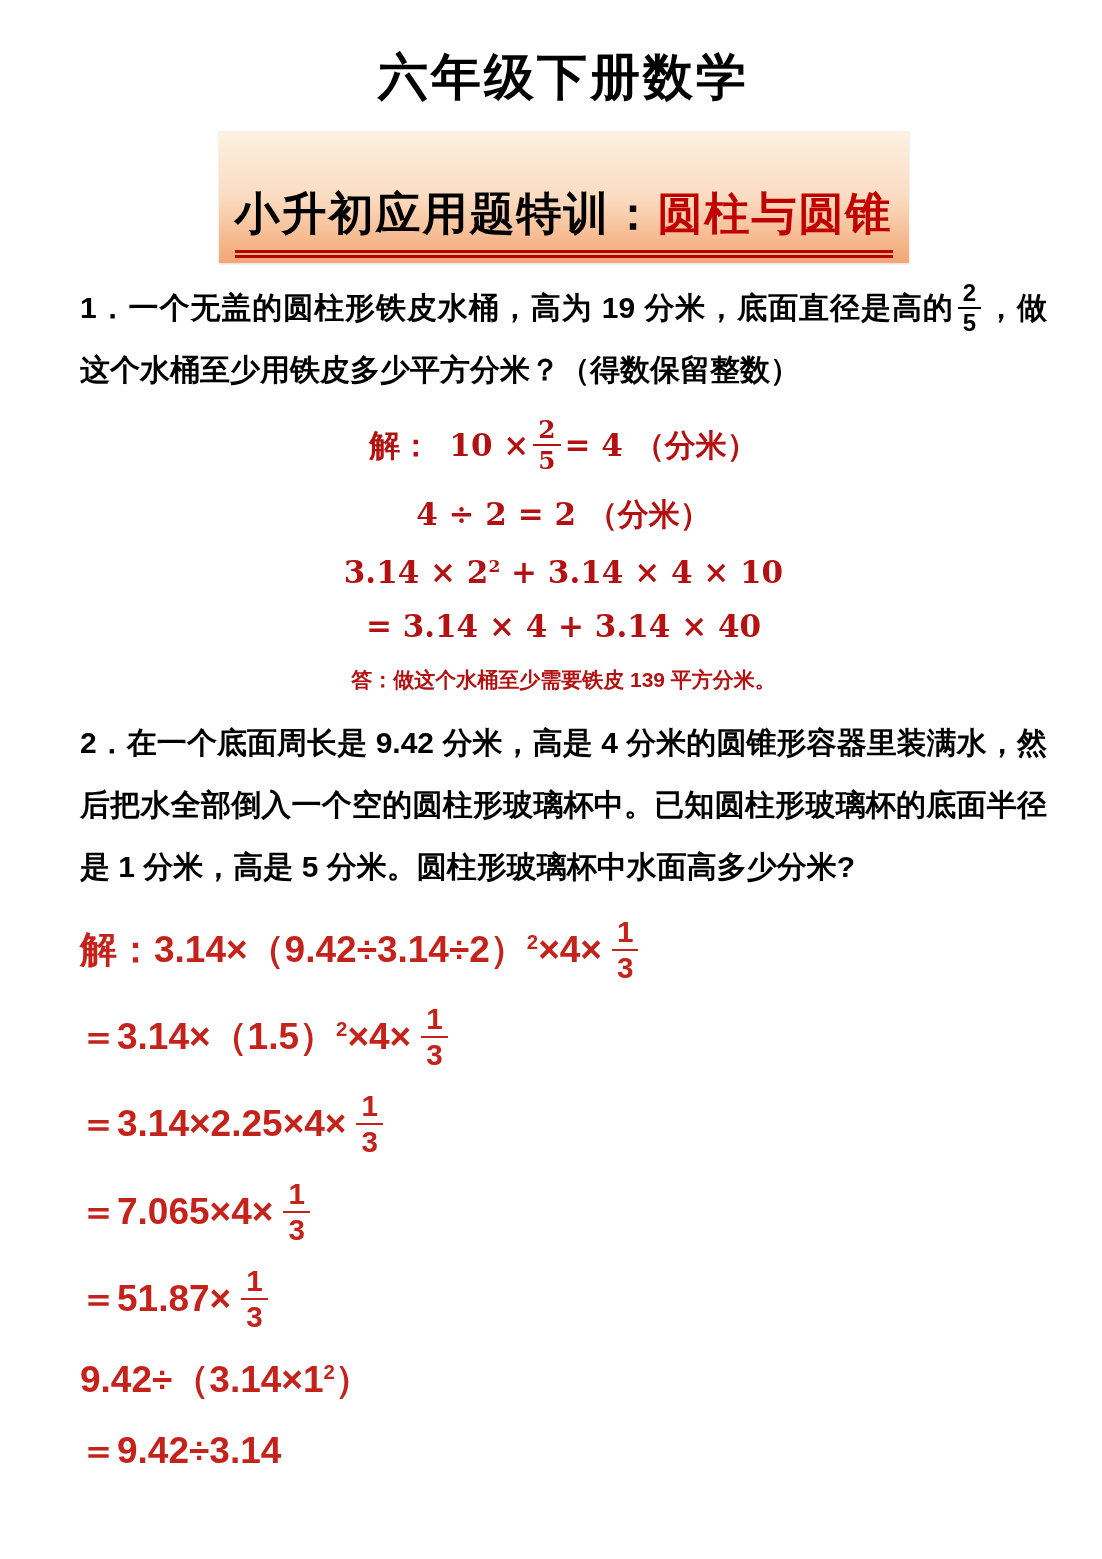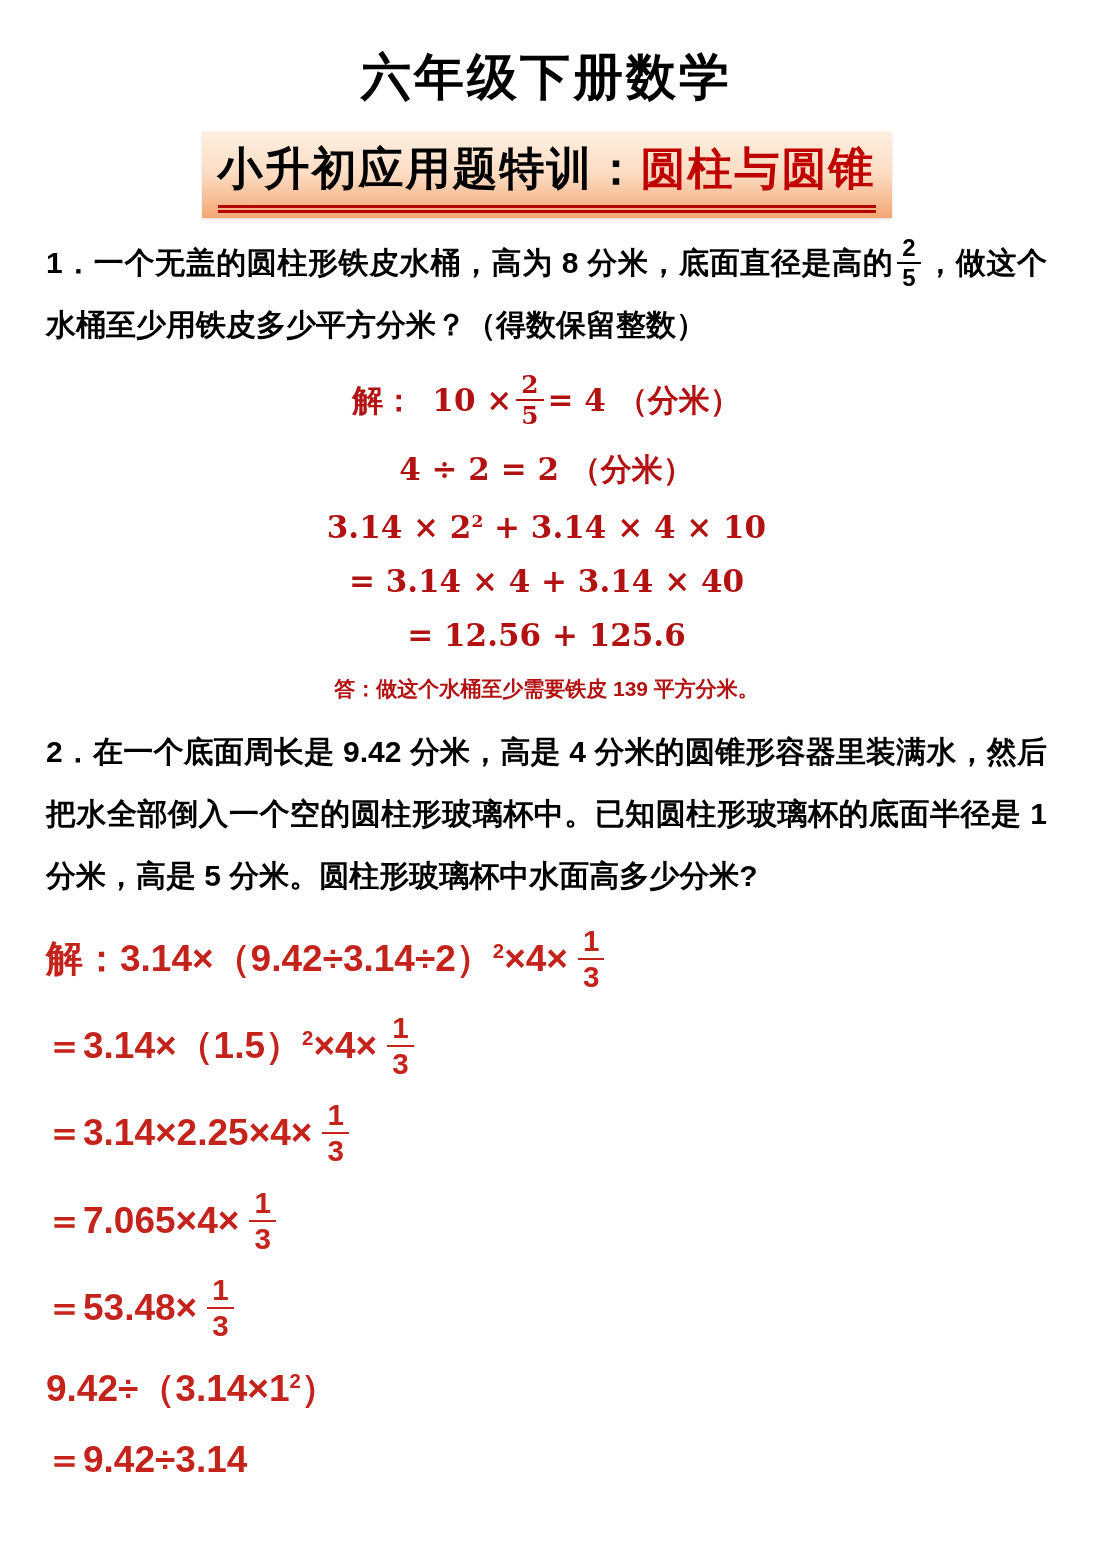--- a/index.html
+++ b/index.html
@@ -1,38 +1,38 @@
 <!DOCTYPE html>
 <html><head>
 <meta charset="utf-8">
 <style>
   html, body { margin: 0; padding: 0; background: #ffffff; }
   body {
     width: 1102px; height: 1559px; overflow: hidden;
     font-family: "Liberation Sans", sans-serif;
     -webkit-font-smoothing: antialiased;
   }
-  .page { box-sizing: border-box; width: 1102px; height: 1497px; padding: 34px 55px 0 46px; }
+  .page { box-sizing: border-box; width: 1102px; height: 1497px; padding: 34px 55px 0 80px; }
 
   .title {
     text-align: center; font-size: 50px; font-weight: 900; color: #000;
     letter-spacing: 3px; margin: 10px 0 20px 0;
   }
 
   .subtitle-wrap { text-align: center; margin: 0 0 14px 0; }
   .subtitle-box {
     display: inline-block;
     background: linear-gradient(180deg, #fdf0e2 0%, #fbdcc2 50%, #f3a673 100%);
     padding: 8px 16px 5px 16px;
     box-shadow: 0 1px 2px rgba(0,0,0,0.15);
   }
   .subtitle-inner {
     display: inline-block;
     font-size: 45px; font-weight: 900; letter-spacing: 2px;
-    border-bottom: 8px double #b30000; padding-bottom: 6px;
+    border-bottom: 8px double #b30000; padding-bottom: 6px; margin-top: 45px;
   }
   .subtitle-prefix { color: #000000; }
   .subtitle-highlight { color: #c00000; }
 
   .problem {
     font-size: 30px; font-weight: bold; color: #000;
     line-height: 62px; text-align: justify; margin: 6px 0 4px 0;
   }
 
   
@@ -75,33 +75,32 @@
 
   <div class="subtitle-wrap">
     <div class="subtitle-box">
       <span class="subtitle-inner">
         <span class="subtitle-prefix">小升初应用题特训：</span><span class="subtitle-highlight">圆柱与圆锥</span>
       </span>
     </div>
   </div>
 
   <div class="problem">
-    <span class="seg">1．一个无盖的圆柱形铁皮水桶，高为 8 分米，底面直径是高的</span><span class="frac"><span class="num">2</span><span class="den">5</span></span><span class="seg">，做这个水桶至少用铁皮多少平方分米？（得数保留整数）</span>
+    <span class="seg">1．一个无盖的圆柱形铁皮水桶，高为 19 分米，底面直径是高的</span><span class="frac"><span class="num">2</span><span class="den">5</span></span><span class="seg">，做这个水桶至少用铁皮多少平方分米？（得数保留整数）</span>
   </div>
 
   <div class="sol1">
     <div class="line">
       <span class="label">解：</span><span class="seg">10 ×</span><span class="frac"><span class="num">2</span><span class="den">5</span></span><span class="seg">= 4 （分米）</span>
     </div>
     <div class="line">4 ÷ 2 = 2 （分米）</div>
     <div class="line">
       <span class="seg">3.14 × 2</span><sup class="exp">2</sup><span class="seg"> + 3.14 × 4 × 10</span>
     </div>
     <div class="line">= 3.14 × 4 + 3.14 × 40</div>
-    <div class="line">= 12.56 + 125.6</div>
   </div>
 
   <div class="answer1">答：做这个水桶至少需要铁皮 139 平方分米。</div>
 
   <div class="problem">
     <span class="seg">2．在一个底面周长是 9.42 分米，高是 4 分米的圆锥形容器里装满水，然后把水全部倒入一个空的圆柱形玻璃杯中。已知圆柱形玻璃杯的底面半径是 1 分米，高是 5 分米。圆柱形玻璃杯中水面高多少分米?</span>
   </div>
 
   <div class="sol2">
     <div class="line">
@@ -110,21 +109,21 @@
     <div class="line">
       <span class="seg">＝3.14×（1.5）</span><sup class="exp">2</sup><span class="seg">×4×</span><span class="frac"><span class="num">1</span><span class="den">3</span></span>
     </div>
     <div class="line">
       <span class="seg">＝3.14×2.25×4×</span><span class="frac"><span class="num">1</span><span class="den">3</span></span>
     </div>
     <div class="line">
       <span class="seg">＝7.065×4×</span><span class="frac"><span class="num">1</span><span class="den">3</span></span>
     </div>
     <div class="line">
-      <span class="seg">＝53.48×</span><span class="frac"><span class="num">1</span><span class="den">3</span></span>
+      <span class="seg">＝51.87×</span><span class="frac"><span class="num">1</span><span class="den">3</span></span>
     </div>
     <div class="line">
       <span class="seg">9.42÷（3.14×1</span><sup class="exp">2</sup><span class="seg">）</span>
     </div>
     <div class="line">＝9.42÷3.14</div>
 
   </div>
 
 </div>
 

